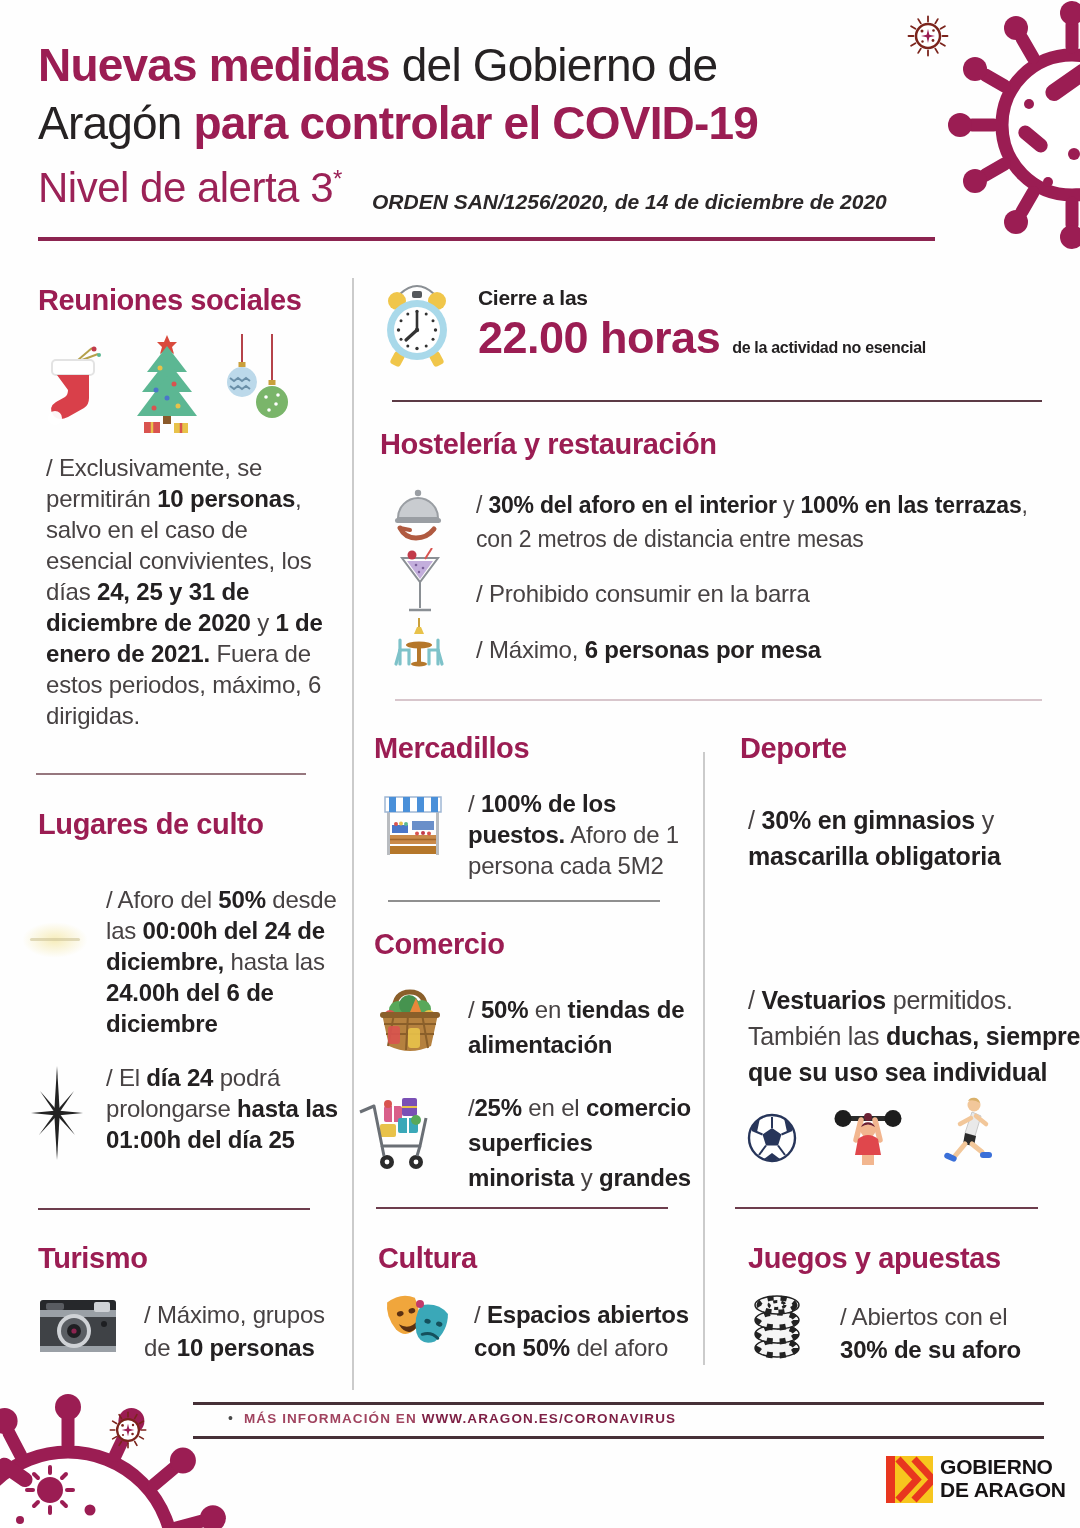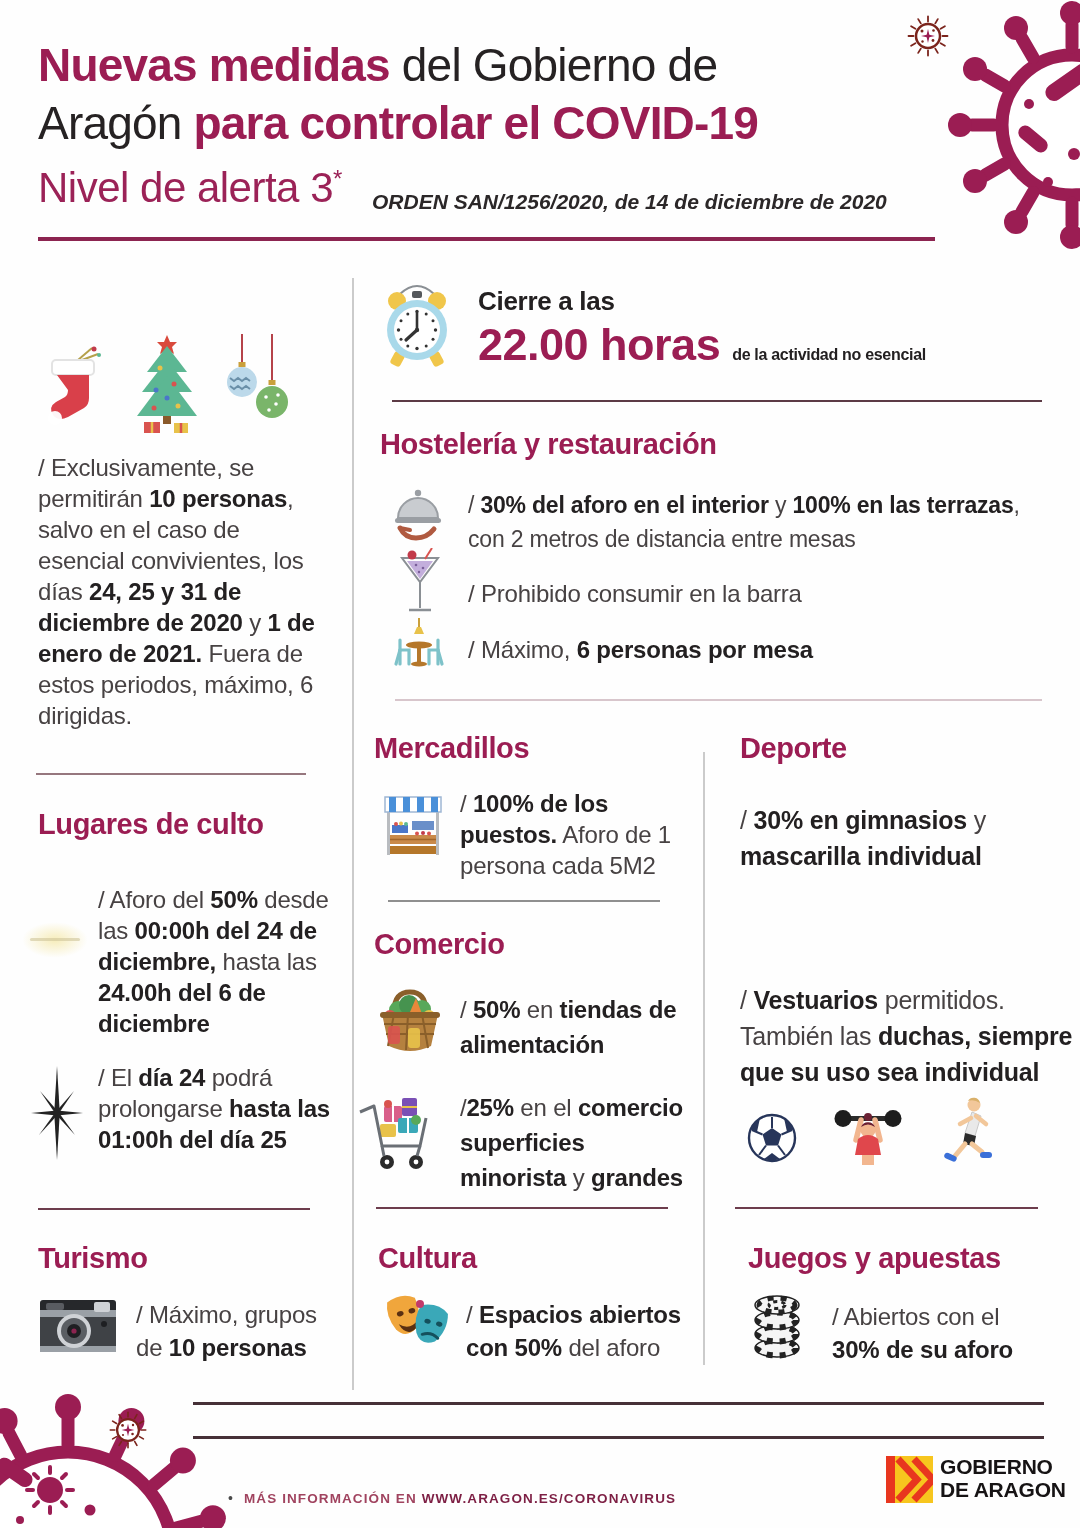--- a/index.html
+++ b/index.html
@@ -4,36 +4,36 @@
 <style>
   html,body{margin:0;padding:0;background:#ffffff;}
   #page{position:relative;width:1080px;height:1528px;background:#fefefe;overflow:hidden;
         font-family:"Liberation Sans","DejaVu Sans",sans-serif;-webkit-font-smoothing:antialiased;}
   .abs{position:absolute;}
   
   .h{position:absolute;color:#9b1d53;font-weight:800;font-size:29px;letter-spacing:-0.4px;white-space:nowrap;}
   
   .t{position:absolute;color:#474243;font-size:24px;line-height:31px;font-weight:400;letter-spacing:-0.2px;}
   .t .b{font-weight:800;color:#232021;}
-  .ln{white-space:nowrap;}
+  .ln{white-space:nowrap;margin-left:8px;}
   
   .rule{position:absolute;height:2px;}
   .vrule{position:absolute;width:2px;background:#cbcbcb;}
   
   .title{position:absolute;left:38px;top:36px;font-size:46px;line-height:58px;font-weight:500;color:#262223;letter-spacing:-0.8px;white-space:nowrap;}
   .title .acc{color:#9b1d53;font-weight:800;}
   .alert{position:absolute;left:38px;top:164px;font-size:42px;font-weight:400;color:#9b2257;letter-spacing:-0.5px;white-space:nowrap;}
   .alert sup{font-size:24px;vertical-align:super;}
   .orden{position:absolute;left:372px;top:190px;font-size:21px;font-style:italic;font-weight:700;color:#2b2728;letter-spacing:0px;white-space:nowrap;}
   
-  .closure-prefix{font-size:26px;font-weight:800;color:#232021;letter-spacing:-0.3px;}
+  .closure-prefix{font-size:21px;font-weight:800;color:#232021;letter-spacing:-0.3px;}
   .closure-time{font-size:45px;font-weight:800;color:#9b1d53;letter-spacing:-0.5px;}
   .closure-suffix{font-size:16px;font-weight:800;color:#232021;margin-left:12px;letter-spacing:-0.3px;}
   
-  .footer-info{position:absolute;left:228px;top:1490px;font-size:13.5px;letter-spacing:1.1px;white-space:nowrap;}
+  .footer-info{position:absolute;left:228px;top:1410px;font-size:13.5px;letter-spacing:1.1px;white-space:nowrap;}
   .footer-info .bullet{color:#4a4a4a;margin-right:10px;font-size:14px;}
   .footer-info .lab{color:#a0435f;font-weight:600;}
   .footer-info .url{color:#7d1f44;font-weight:800;}
   .logo-text{position:absolute;left:940px;top:1456px;font-size:21px;line-height:22.5px;font-weight:800;color:#161314;letter-spacing:-0.2px;white-space:nowrap;}
   .flag{position:absolute;left:886px;top:1456px;width:47px;height:47px;background:#f7c61e;overflow:hidden;}
   .flag svg{display:block;}
   .icon{position:absolute;}
   .icon svg{display:block;}
 </style>
 </head>
@@ -128,20 +128,21 @@
           <circle cx="27.5" cy="16.5" r="1.3"></circle>
           <circle cx="16.5" cy="27.5" r="1.2"></circle>
           <circle cx="27" cy="26.5" r="1.4"></circle>
       </g>
     </svg>
   </span>
 
   <div class="vrule" style="left:352px;top:278px;height:1112px;"></div>
   <div class="vrule" style="left:703px;top:752px;height:613px;"></div>
 
+  <div class="h" style="left:38px;top:284px;">Reuniones sociales</div>
 
   <span class="icon" style="left:42px;top:338px;">
     <svg width="64" height="96" viewBox="0 0 64 96">
       <g stroke="#b5a04a" stroke-width="2" fill="none">
         <line x1="36" y1="22" x2="50" y2="10"></line>
           <line x1="40" y1="22" x2="56" y2="16"></line>
       </g>
       <circle cx="52" cy="11" r="2.5" fill="#c23a4a"></circle>
         <circle cx="57" cy="17" r="2" fill="#5cb793"></circle>
       <rect x="10" y="22" width="42" height="15" rx="4" fill="#ffffff" stroke="#e3e3e3" stroke-width="2"></rect>
@@ -448,21 +449,21 @@
     </svg>
   </span>
   <div class="t" style="left:466px;top:1298px;width:230px;line-height:33px;">
     <div class="ln"><span>/ </span><span class="b">Espacios abiertos</span></div>
     <div class="ln"><span class="b">con 50%</span><span> del aforo</span></div>
   </div>
 
   <div class="h" style="left:740px;top:732px;">Deporte</div>
   <div class="t" style="left:740px;top:802px;width:315px;font-size:25px;line-height:36px;">
     <div class="ln"><span>/ </span><span class="b">30% en gimnasios</span><span> y</span></div>
-    <div class="ln"><span class="b">mascarilla individual</span></div>
+    <div class="ln"><span class="b">mascarilla obligatoria</span></div>
   </div>
   <div class="t" style="left:740px;top:982px;width:320px;font-size:25px;line-height:36px;">
     <div class="ln"><span>/ </span><span class="b">Vestuarios</span><span> permitidos.</span></div>
     <div class="ln"><span>También las </span><span class="b">duchas, siempre</span></div>
     <div class="ln"><span class="b">que su uso sea individual</span></div>
   </div>
 
   <span class="icon" style="left:746px;top:1112px;">
     <svg width="52" height="52" viewBox="0 0 52 52">
       <circle cx="26" cy="26" r="23" fill="#ffffff" stroke="#27355a" stroke-width="2.4"></circle>

